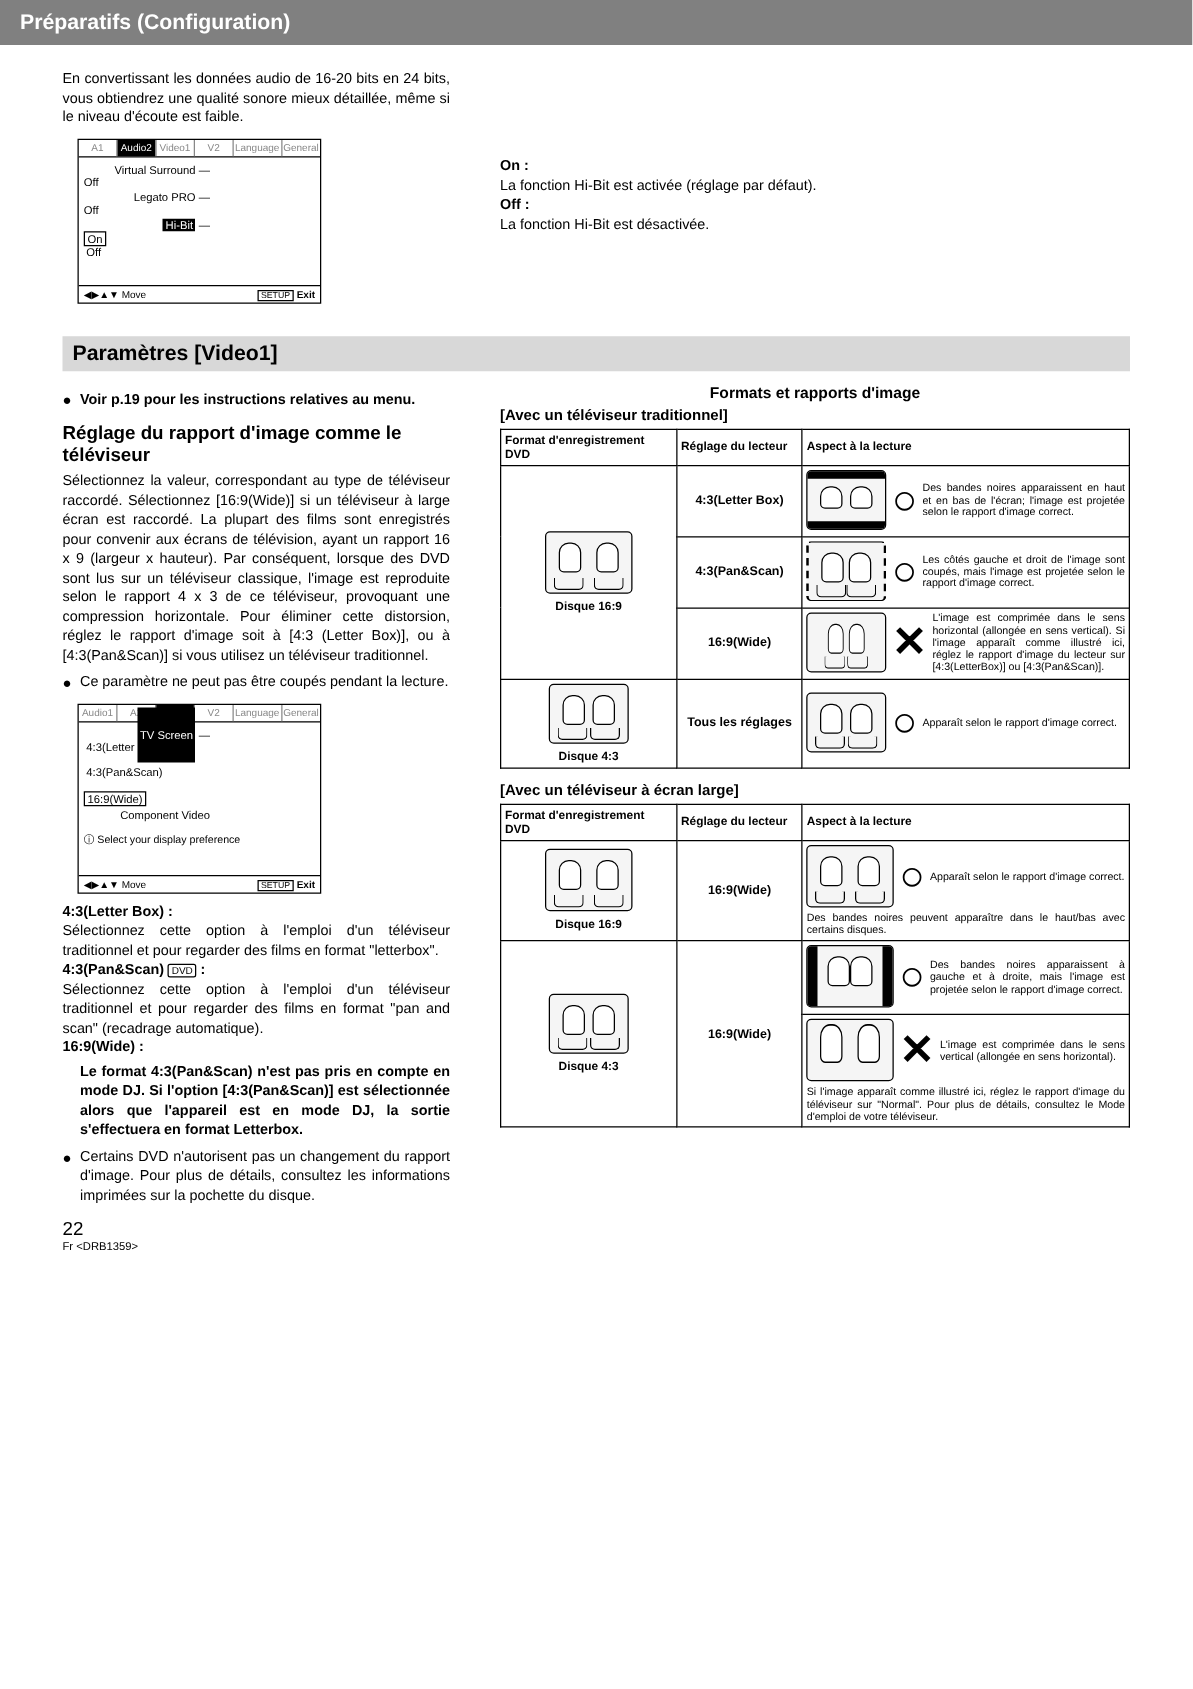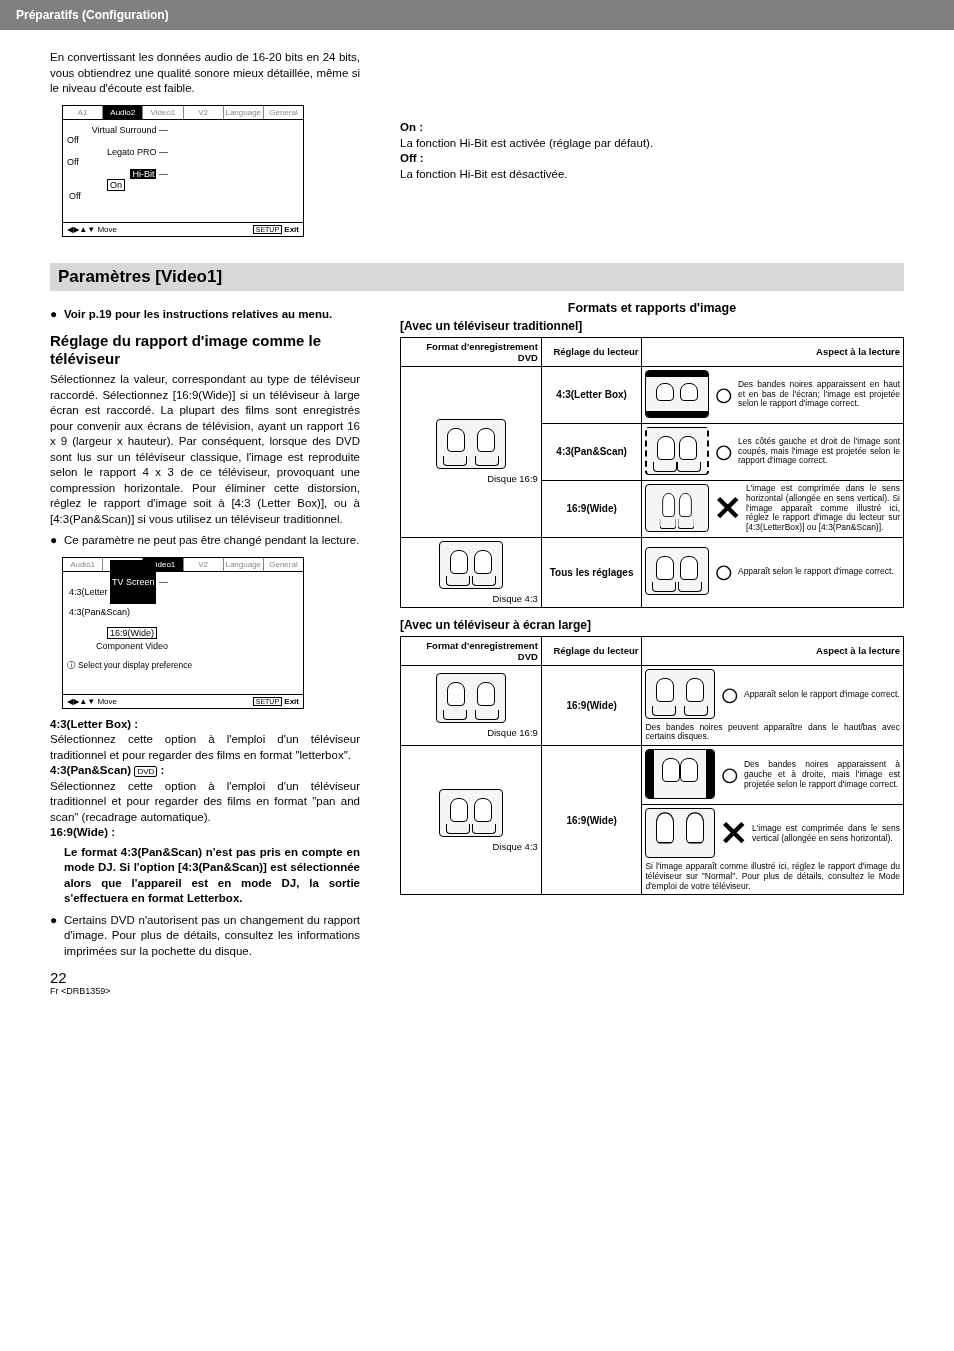--- a/index.html
+++ b/index.html
@@ -1,64 +1,64 @@
 <!DOCTYPE html>
 <html><head>
 <meta charset="utf-8">
 <style>
   * { box-sizing: border-box; margin: 0; padding: 0; }
   body { font-family: Arial, Helvetica, sans-serif; font-size: 12px; color: #000; background: #fff; width: 954px; margin: 0 auto; padding: 0; }
-  .header-bar { background: #808080; color: #fff; padding: 8px 16px; font-size: 12px; font-weight: bold; }
+  .header-bar { background: #808080; color: #fff; padding: 8px 16px; font-size: 17px; font-weight: bold; }
   .content { padding: 20px 50px 20px 50px; }
   .two-col { display: flex; gap: 40px; }
   .left-col { width: 310px; flex-shrink: 0; }
   .right-col { flex: 1; }
   h2 { font-size: 16px; font-weight: bold; margin-bottom: 4px; }
   h3 { font-size: 15px; font-weight: bold; margin-bottom: 4px; line-height: 1.2; }
   p { font-size: 11.5px; line-height: 1.35; text-align: justify; }
-  .screen-box { border: 1px solid #000; width: 242px; margin: 8px auto 8px 12px; background: #fff; font-size: 9px; }
+  .screen-box { border: 1px solid #000; width: 195px; margin: 8px auto 8px 12px; background: #fff; font-size: 9px; }
   .screen-tabs { display: flex; border-bottom: 1px solid #000; }
   .tab { flex: 1; text-align: center; padding: 2px 1px; border-right: 1px solid #888; color: #888; font-size: 8px; }
   .tab:last-child { border-right: none; }
   .tab.active { background: #000; color: #fff; }
   .screen-body { padding: 4px 0 20px 0; min-height: 70px; }
   .screen-row { display: flex; font-size: 9px; padding: 1px 4px; flex-direction: column; }
   .sr-label { width: 105px; text-align: right; padding-right: 4px; }
   .sr-opts { flex: 1; }
   .sr-opt { display: block; padding: 0 2px; }
-  .sr-opt.hi { border: 1px solid #000; display: inline-block; padding: 0 2px; margin-left: 40px; }
+  .sr-opt.hi { border: 1px solid #000; display: inline-block; padding: 0 2px; }
   .screen-footer { display: flex; justify-content: space-between; border-top: 1px solid #000; padding: 2px 4px; font-size: 8px; align-items: center; }
   .move-arrows { font-size: 8px; }
   .section-bar { background: #d8d8d8; padding: 4px 8px; font-size: 17px; font-weight: bold; margin: 18px 0 10px 0; }
   .bullet-row { display: flex; margin: 6px 0; }
   .bullet-dot { width: 14px; flex-shrink: 0; }
   .bullet-txt { flex: 1; font-size: 11.5px; line-height: 1.35; text-align: justify; }
   .def-label { font-weight: bold; display: inline; }
   .indent { margin-left: 14px; }
   .tbl-title { font-weight: bold; font-size: 12.5px; text-align: center; }
   .tbl-sub { font-weight: bold; font-size: 12px; margin: 4px 0; }
   table.aspect { border-collapse: collapse; width: 100%; font-size: 9px; margin-bottom: 10px; }
   table.aspect th, table.aspect td { border: 1px solid #000; padding: 3px; vertical-align: middle; }
-  table.aspect th { font-weight: bold; text-align: right; font-size: 9.5px; }
+  table.aspect th { font-weight: bold; text-align: left; font-size: 9.5px; }
   .cell-center { text-align: center; font-weight: bold; font-size: 10px; }
   .thumb { display: inline-block; width: 70px; height: 50px; border: 1px solid #000; border-radius: 4px; background: #f5f5f5; position: relative; }
   .thumb.wide43 { width: 64px; height: 48px; }
   .thumb .face { position: absolute; top: 8px; width: 18px; height: 24px; border: 1px solid #000; border-radius: 8px 8px 4px 4px; background: #fff; }
   .thumb .face.f1 { left: 10px; }
   .thumb .face.f2 { right: 10px; }
   .thumb .body { position: absolute; bottom: 2px; width: 24px; height: 10px; border: 1px solid #000; border-top: none; border-radius: 0 0 4px 4px; }
   .thumb .body.b1 { left: 6px; }
   .thumb .body.b2 { right: 6px; }
   .result-cell { display: flex; align-items: center; gap: 4px; }
   .result-thumb { flex-shrink: 0; }
   .result-mark { font-size: 34px; font-weight: bold; line-height: 0.8; flex-shrink: 0; }
   .mark-o { }
   .mark-x { }
   .result-txt { font-size: 8.5px; line-height: 1.15; text-align: justify; }
-  .cell-caption { text-align: right; font-weight: normal; font-size: 9.5px; margin-top: 2px; }
+  .cell-caption { text-align: center; font-weight: bold; font-size: 9.5px; margin-top: 2px; }
   .page-num { font-size: 15px; margin-top: 10px; }
   .page-code { font-size: 9px; }
   .letterbox-bars::before, .letterbox-bars::after { content:""; position:absolute; left:0; right:0; height:6px; background:#000; }
   .letterbox-bars::before { top:0; border-radius:3px 3px 0 0; }
   .letterbox-bars::after { bottom:0; border-radius:0 0 3px 3px; }
   .panscan-crop { border-left:2px dashed #000; border-right:2px dashed #000; }
   .squeeze { transform: scaleX(0.7); transform-origin: center; }
   .pillarbox-bars::before, .pillarbox-bars::after { content:""; position:absolute; top:0; bottom:0; width:8px; background:#000; }
   .pillarbox-bars::before { left:0; border-radius:3px 0 0 3px; }
   .pillarbox-bars::after { right:0; border-radius:0 3px 3px 0; }
@@ -125,21 +125,21 @@
       <div class="bullet-row">
         <div class="bullet-dot">●</div>
         <div class="bullet-txt"><b>Voir p.19 pour les instructions relatives au menu.</b></div>
       </div>
 
       <h3 style="margin-top:10px;">Réglage du rapport d'image comme le téléviseur</h3>
       <p>Sélectionnez la valeur, correspondant au type de téléviseur raccordé. Sélectionnez [16:9(Wide)] si un téléviseur à large écran est raccordé. La plupart des films sont enregistrés pour convenir aux écrans de télévision, ayant un rapport 16 x 9 (largeur x hauteur). Par conséquent, lorsque des DVD sont lus sur un téléviseur classique, l'image est reproduite selon le rapport 4 x 3 de ce téléviseur, provoquant une compression horizontale. Pour éliminer cette distorsion, réglez le rapport d'image soit à [4:3 (Letter Box)], ou à [4:3(Pan&amp;Scan)] si vous utilisez un téléviseur traditionnel.</p>
 
       <div class="bullet-row">
         <div class="bullet-dot">●</div>
-        <div class="bullet-txt">Ce paramètre ne peut pas être changé pendant la lecture.</div>
+        <div class="bullet-txt">Ce paramètre ne peut pas être coupés pendant la lecture.</div>
       </div>
 
       <div class="screen-box">
         <div class="screen-tabs">
           <div class="tab">Audio1</div>
           <div class="tab">A2</div>
           <div class="tab active">Video1</div>
           <div class="tab">V2</div>
           <div class="tab">Language</div>
           <div class="tab">General</div>

